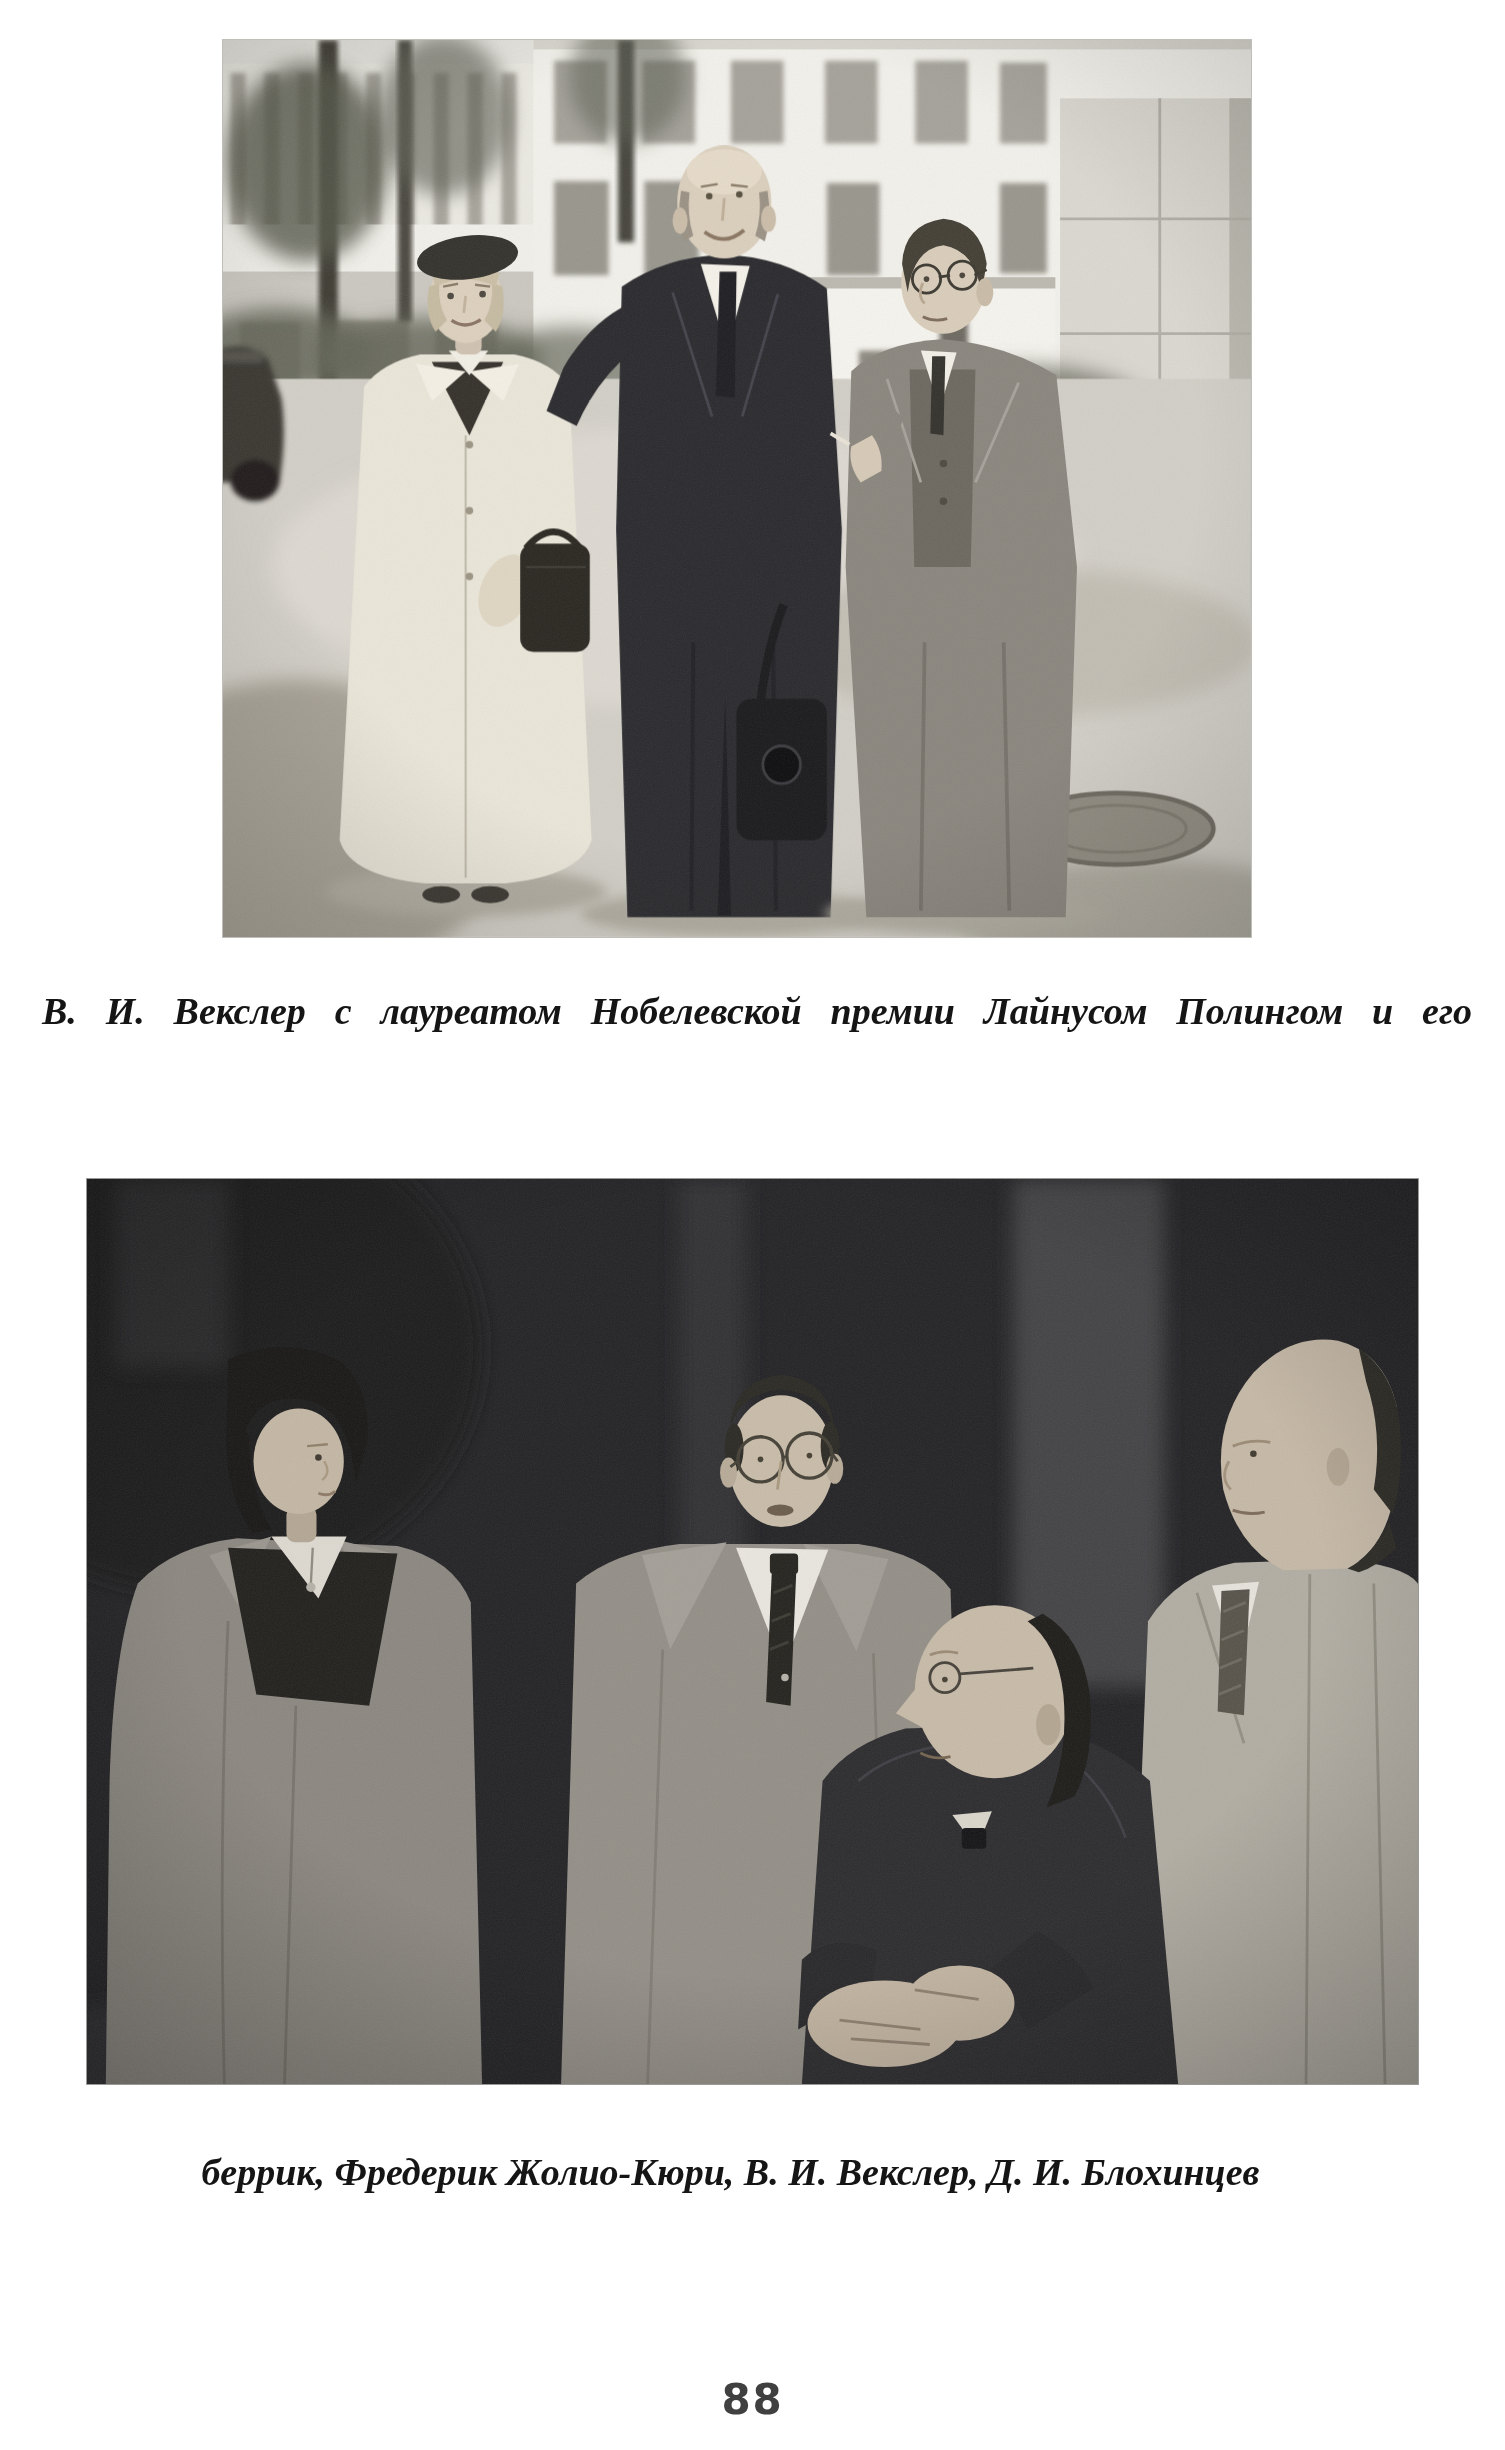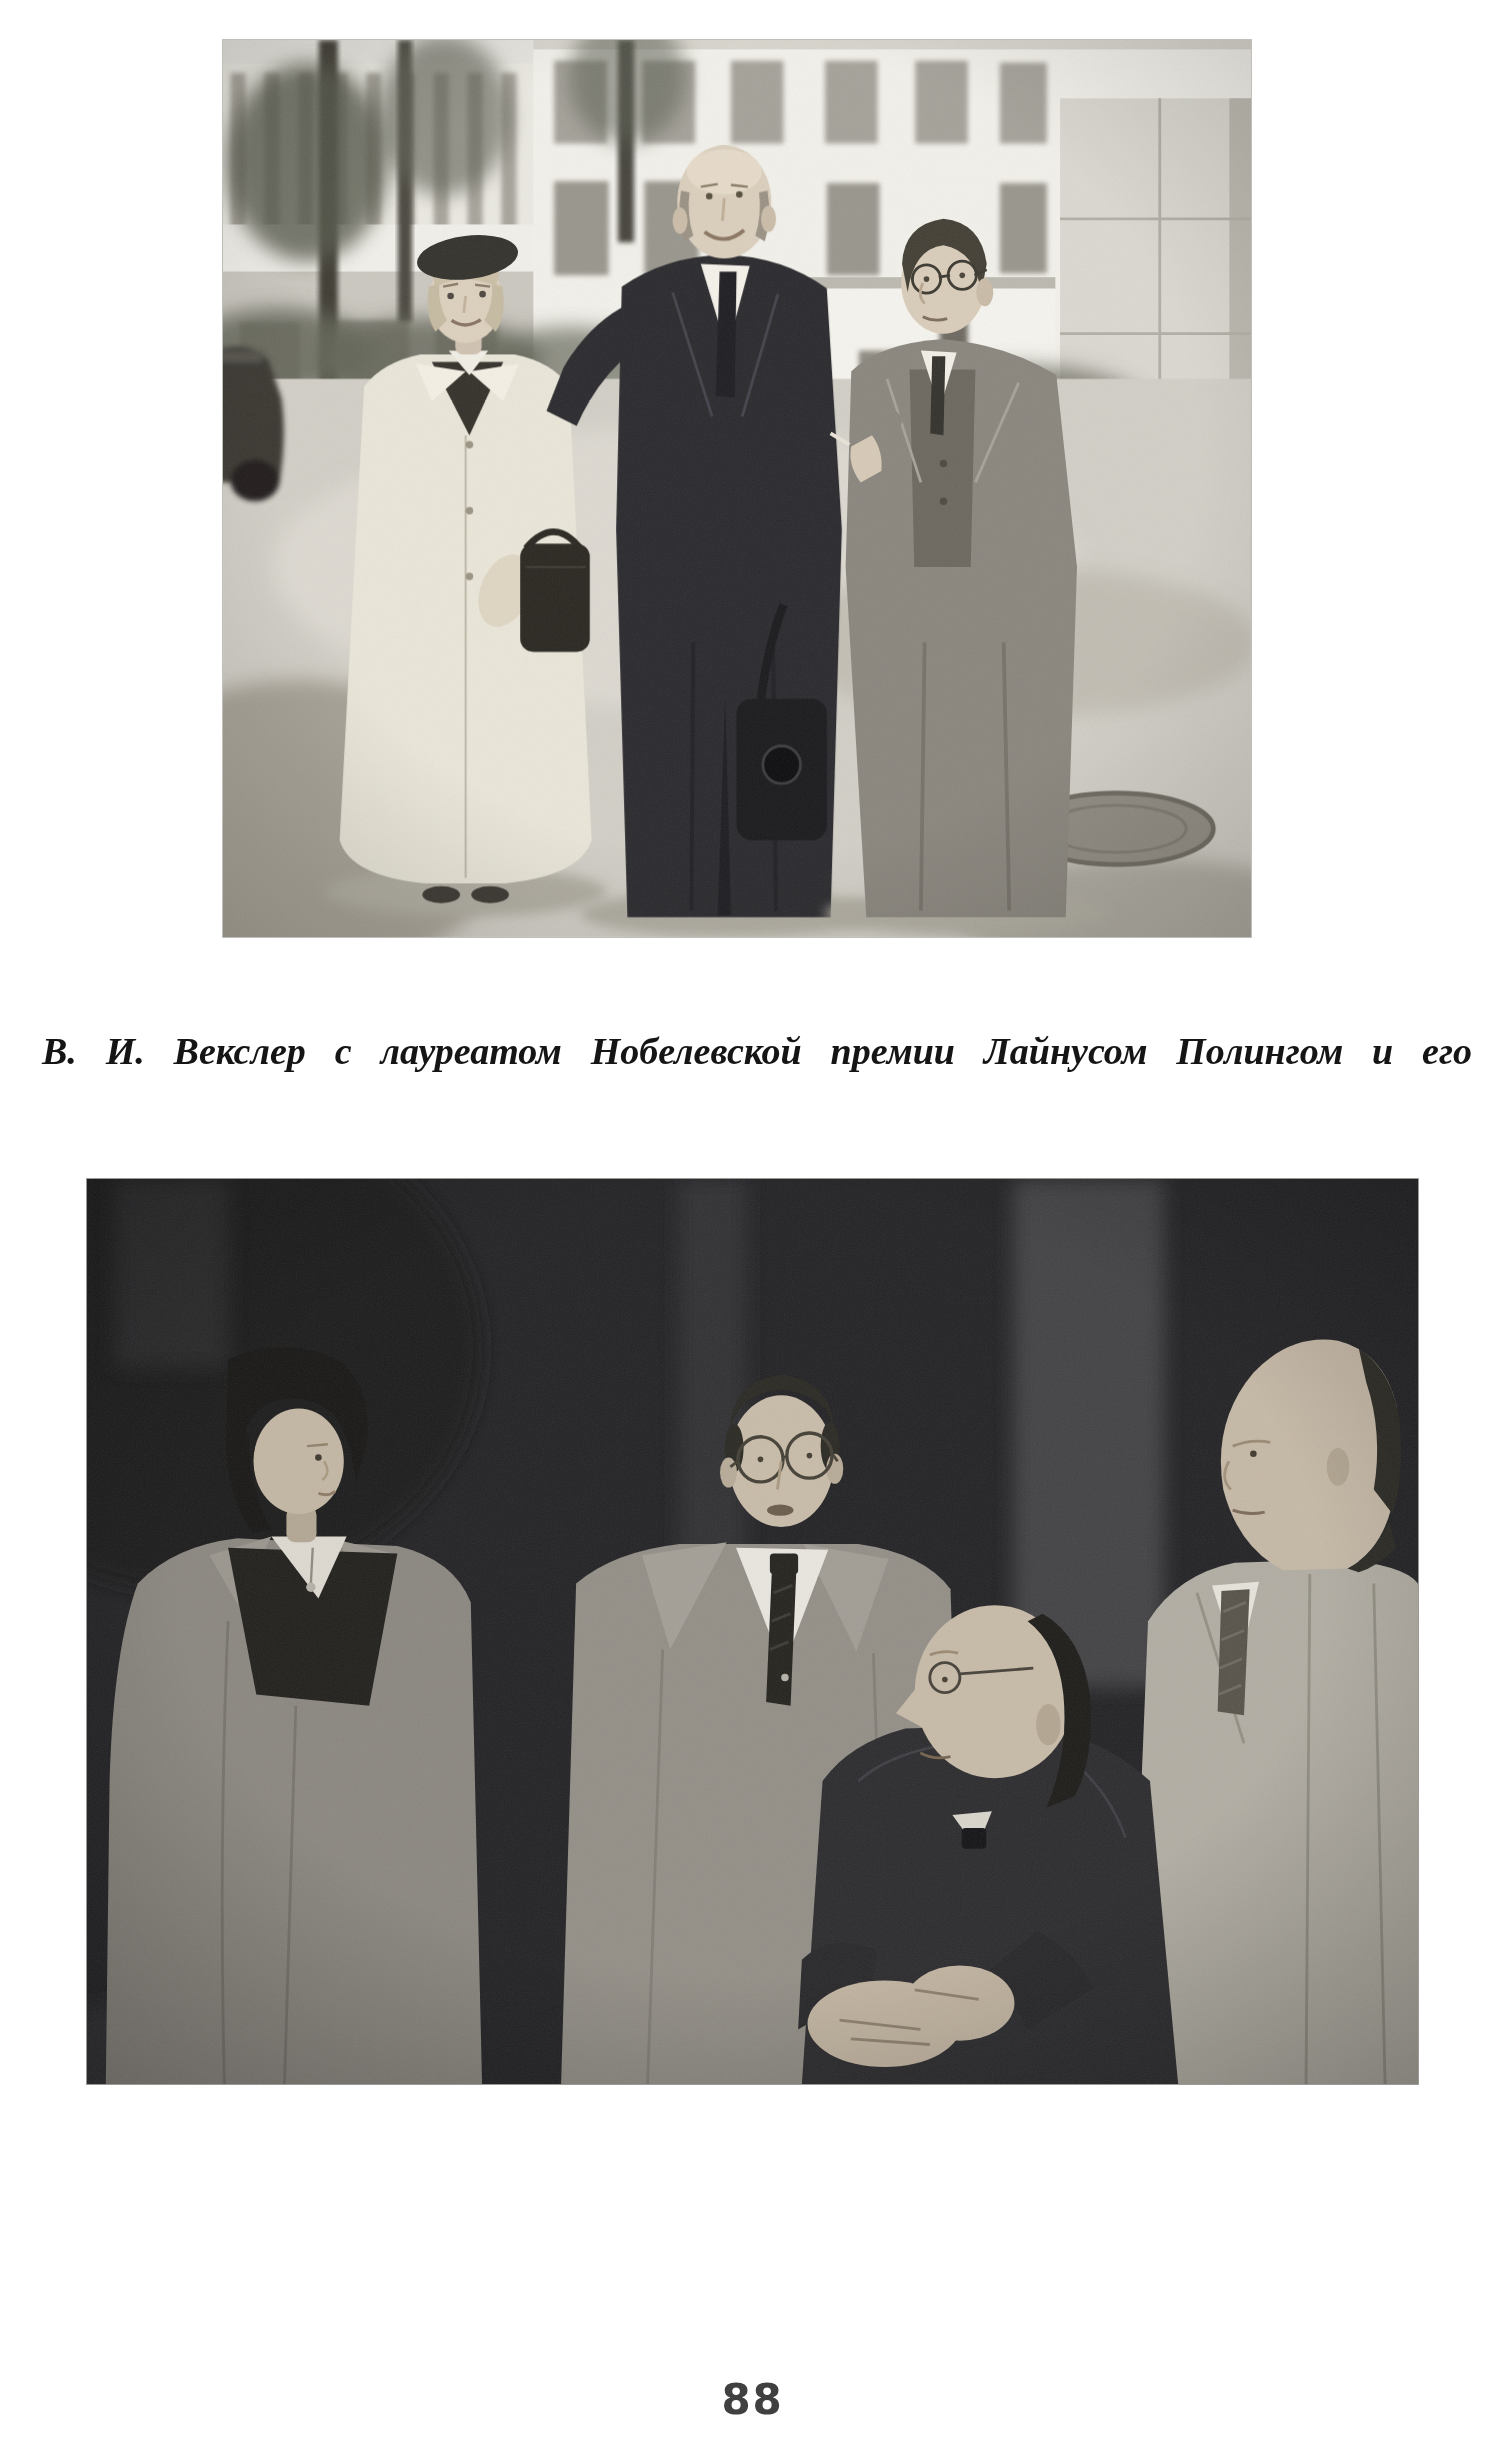--- a/index.html
+++ b/index.html
@@ -4,21 +4,21 @@
 <style>
   html,body{margin:0;padding:0;background:#ffffff;}
   body{width:1505px;height:2450px;position:relative;font-family:"Liberation Serif",serif;}
   .page{position:absolute;left:0;top:0;width:1505px;height:2450px;background:#ffffff;overflow:hidden;}
   .photo{position:absolute;overflow:hidden;background:#d8d6d0;}
   .photo svg{display:block;width:100%;height:100%;}
   .photo1{left:223px;top:40px;width:1028px;height:897px;box-shadow:0 0 0 0.9px #b9b7b1;}
   .photo2{left:87px;top:1179px;width:1331px;height:905px;box-shadow:0 0 0 0.9px #8f8e8a;}
   .caption{position:absolute;color:#151515;font-family:"Liberation Serif",serif;
            font-style:italic;font-weight:bold;font-size:38px;line-height:47px;}
-  .caption1{left:42px;top:988px;width:1430px;margin-top:40px;}
+  .caption1{left:42px;top:988px;width:1430px;}
   .caption2{left:54px;top:2149px;width:1353px;}
   .cap-line{white-space:normal;}
   .just{text-align:justify;text-align-last:justify;}
   .ctr{text-align:center;}
   .page-number{position:absolute;left:0;top:2375px;width:1505px;text-align:center;
                font-family:"DejaVu Sans",sans-serif;font-weight:bold;font-size:42px;
                letter-spacing:1.9px;color:#404040;}
 </style>
 </head>
 <body>
@@ -345,18 +345,19 @@
           <path d="M800,894 L886,904 M812,914 L896,920 M880,862 L948,872" stroke="#8f8170" stroke-width="3" fill="none"></path>
         </g>
       </g>
 
       <rect x="0" y="0" width="1415" height="962" fill="url(#p2vig)"></rect>
       <rect x="0" y="0" width="1415" height="962" filter="url(#p2noise)" opacity="0.10"></rect>
     </svg>
   </figure>
 
   <div class="caption caption2">
+    <div class="cap-line ctr">беррик, Фредерик Жолио-Кюри, В. И. Векслер, Д. И. Блохинцев</div>
   </div>
 
   <div class="page-number">88</div>
 
 </div>
 
 
 </body></html>

